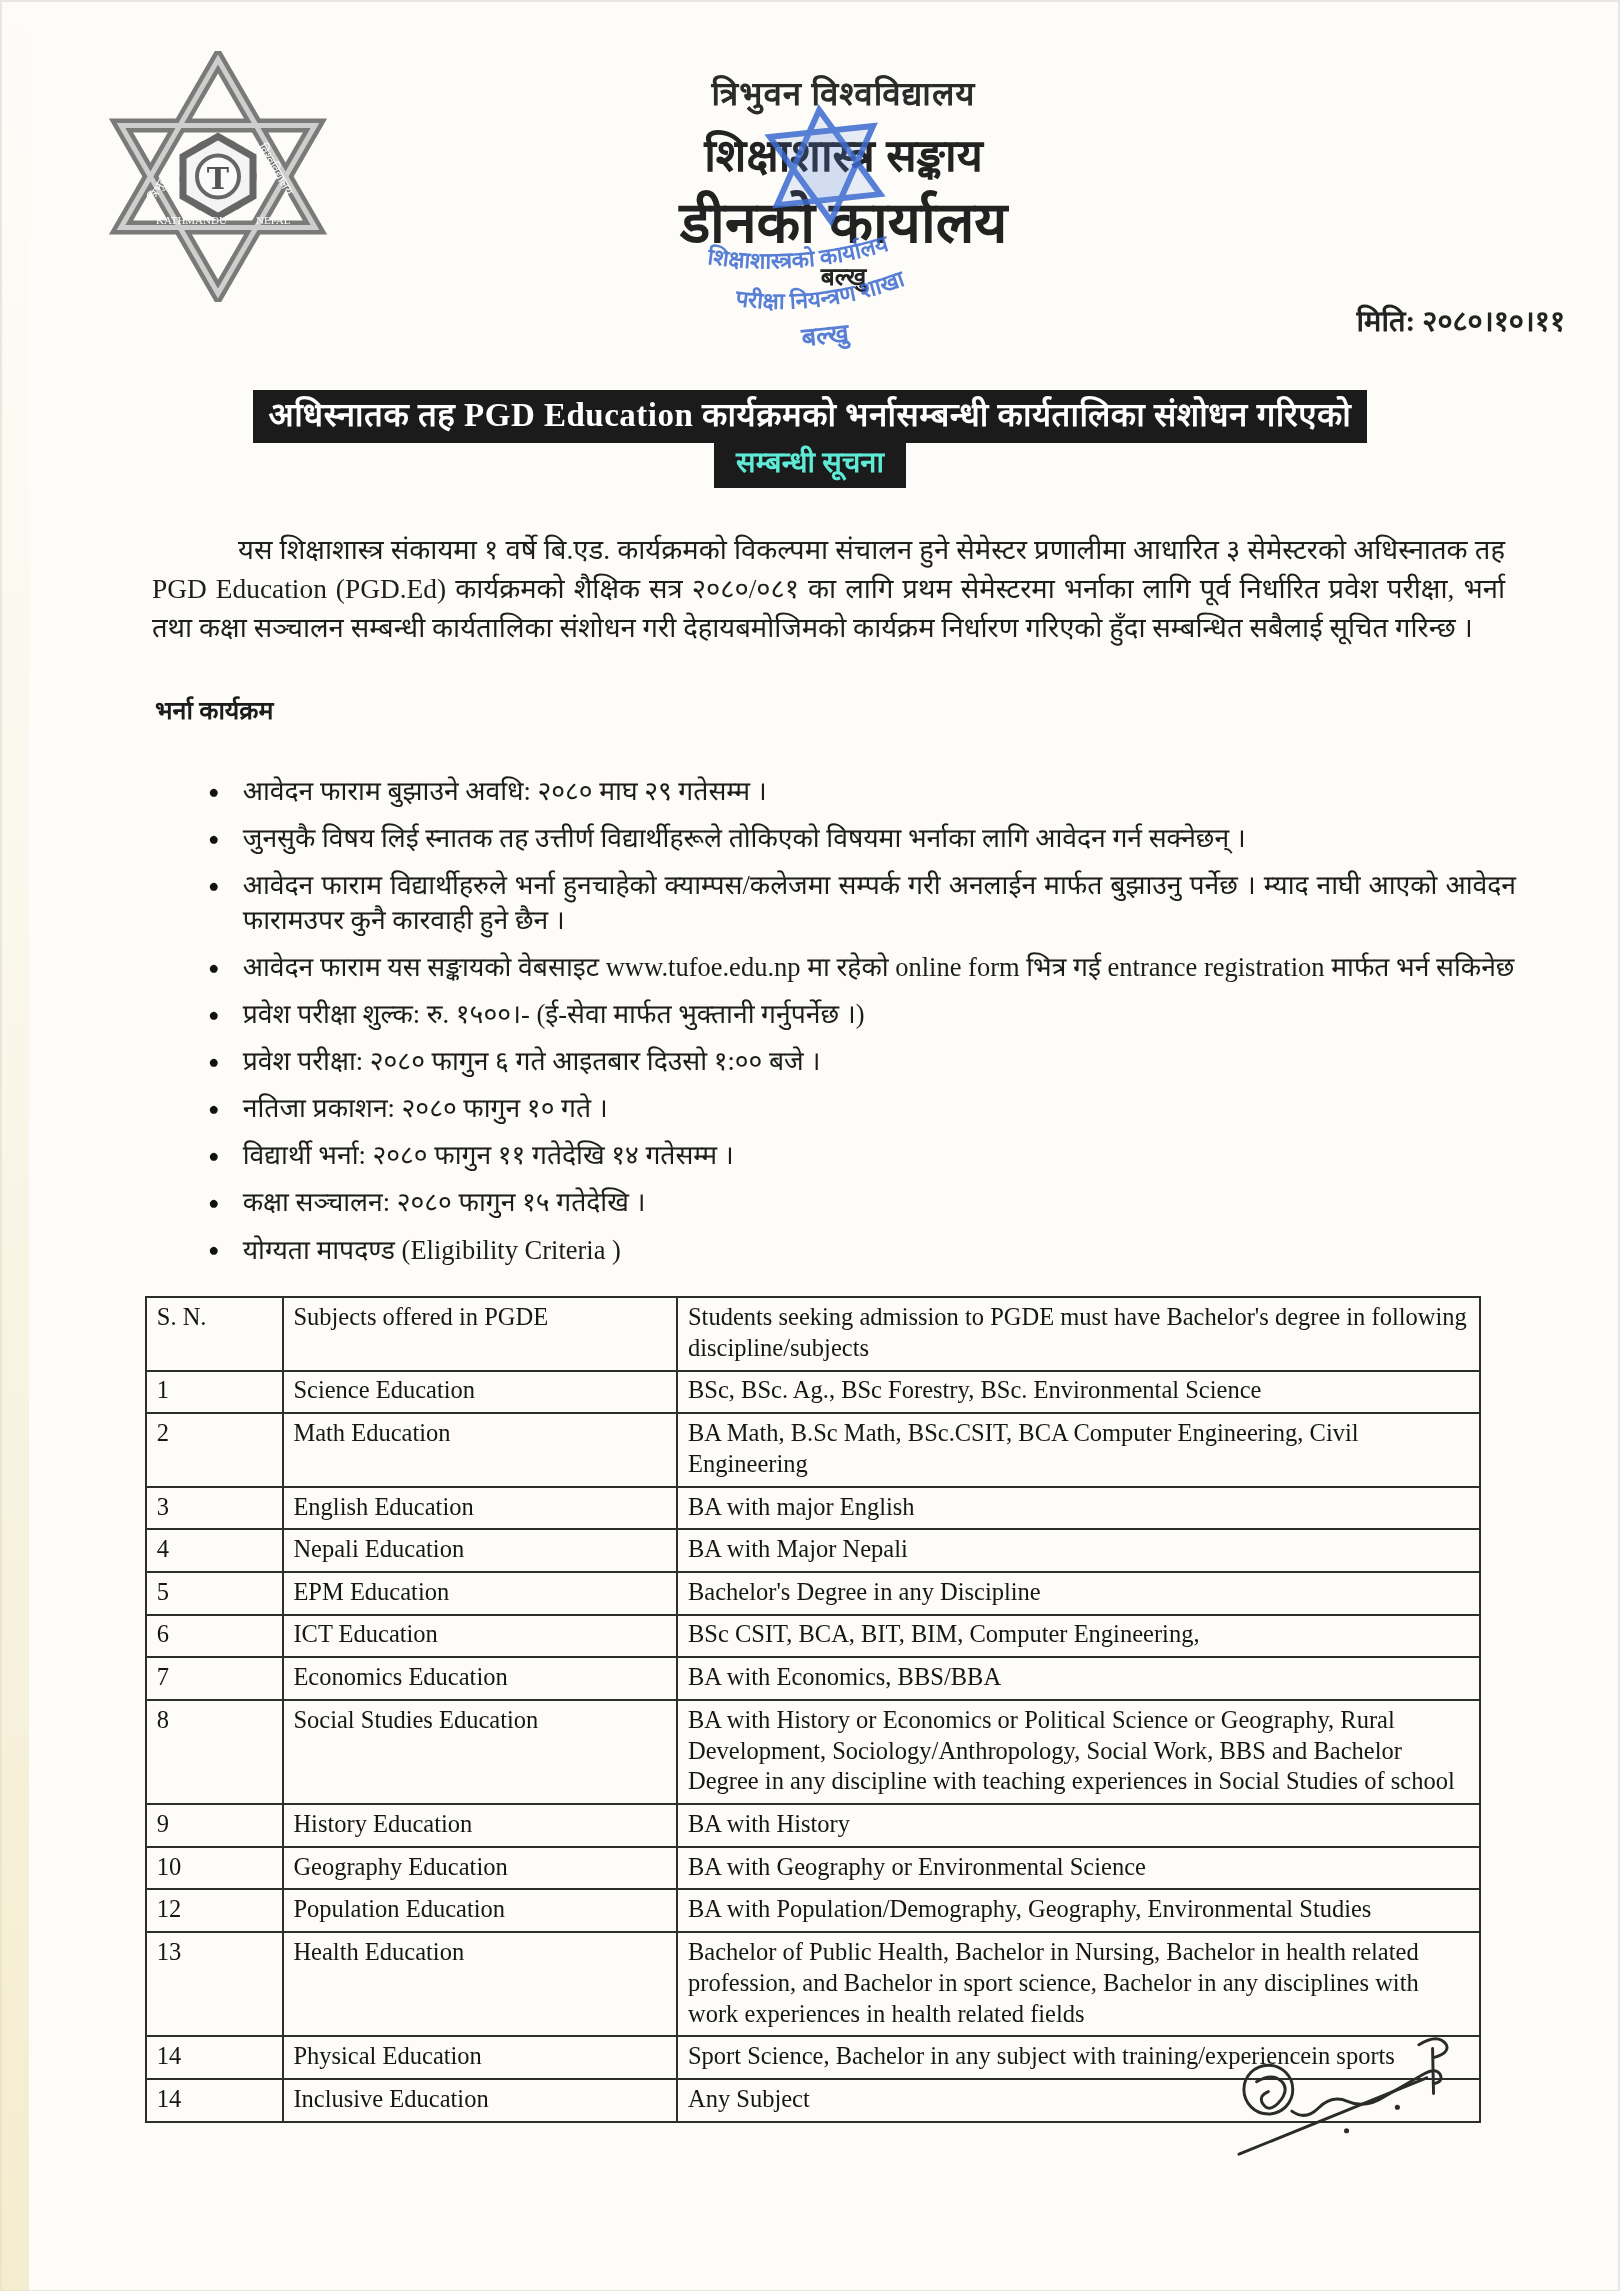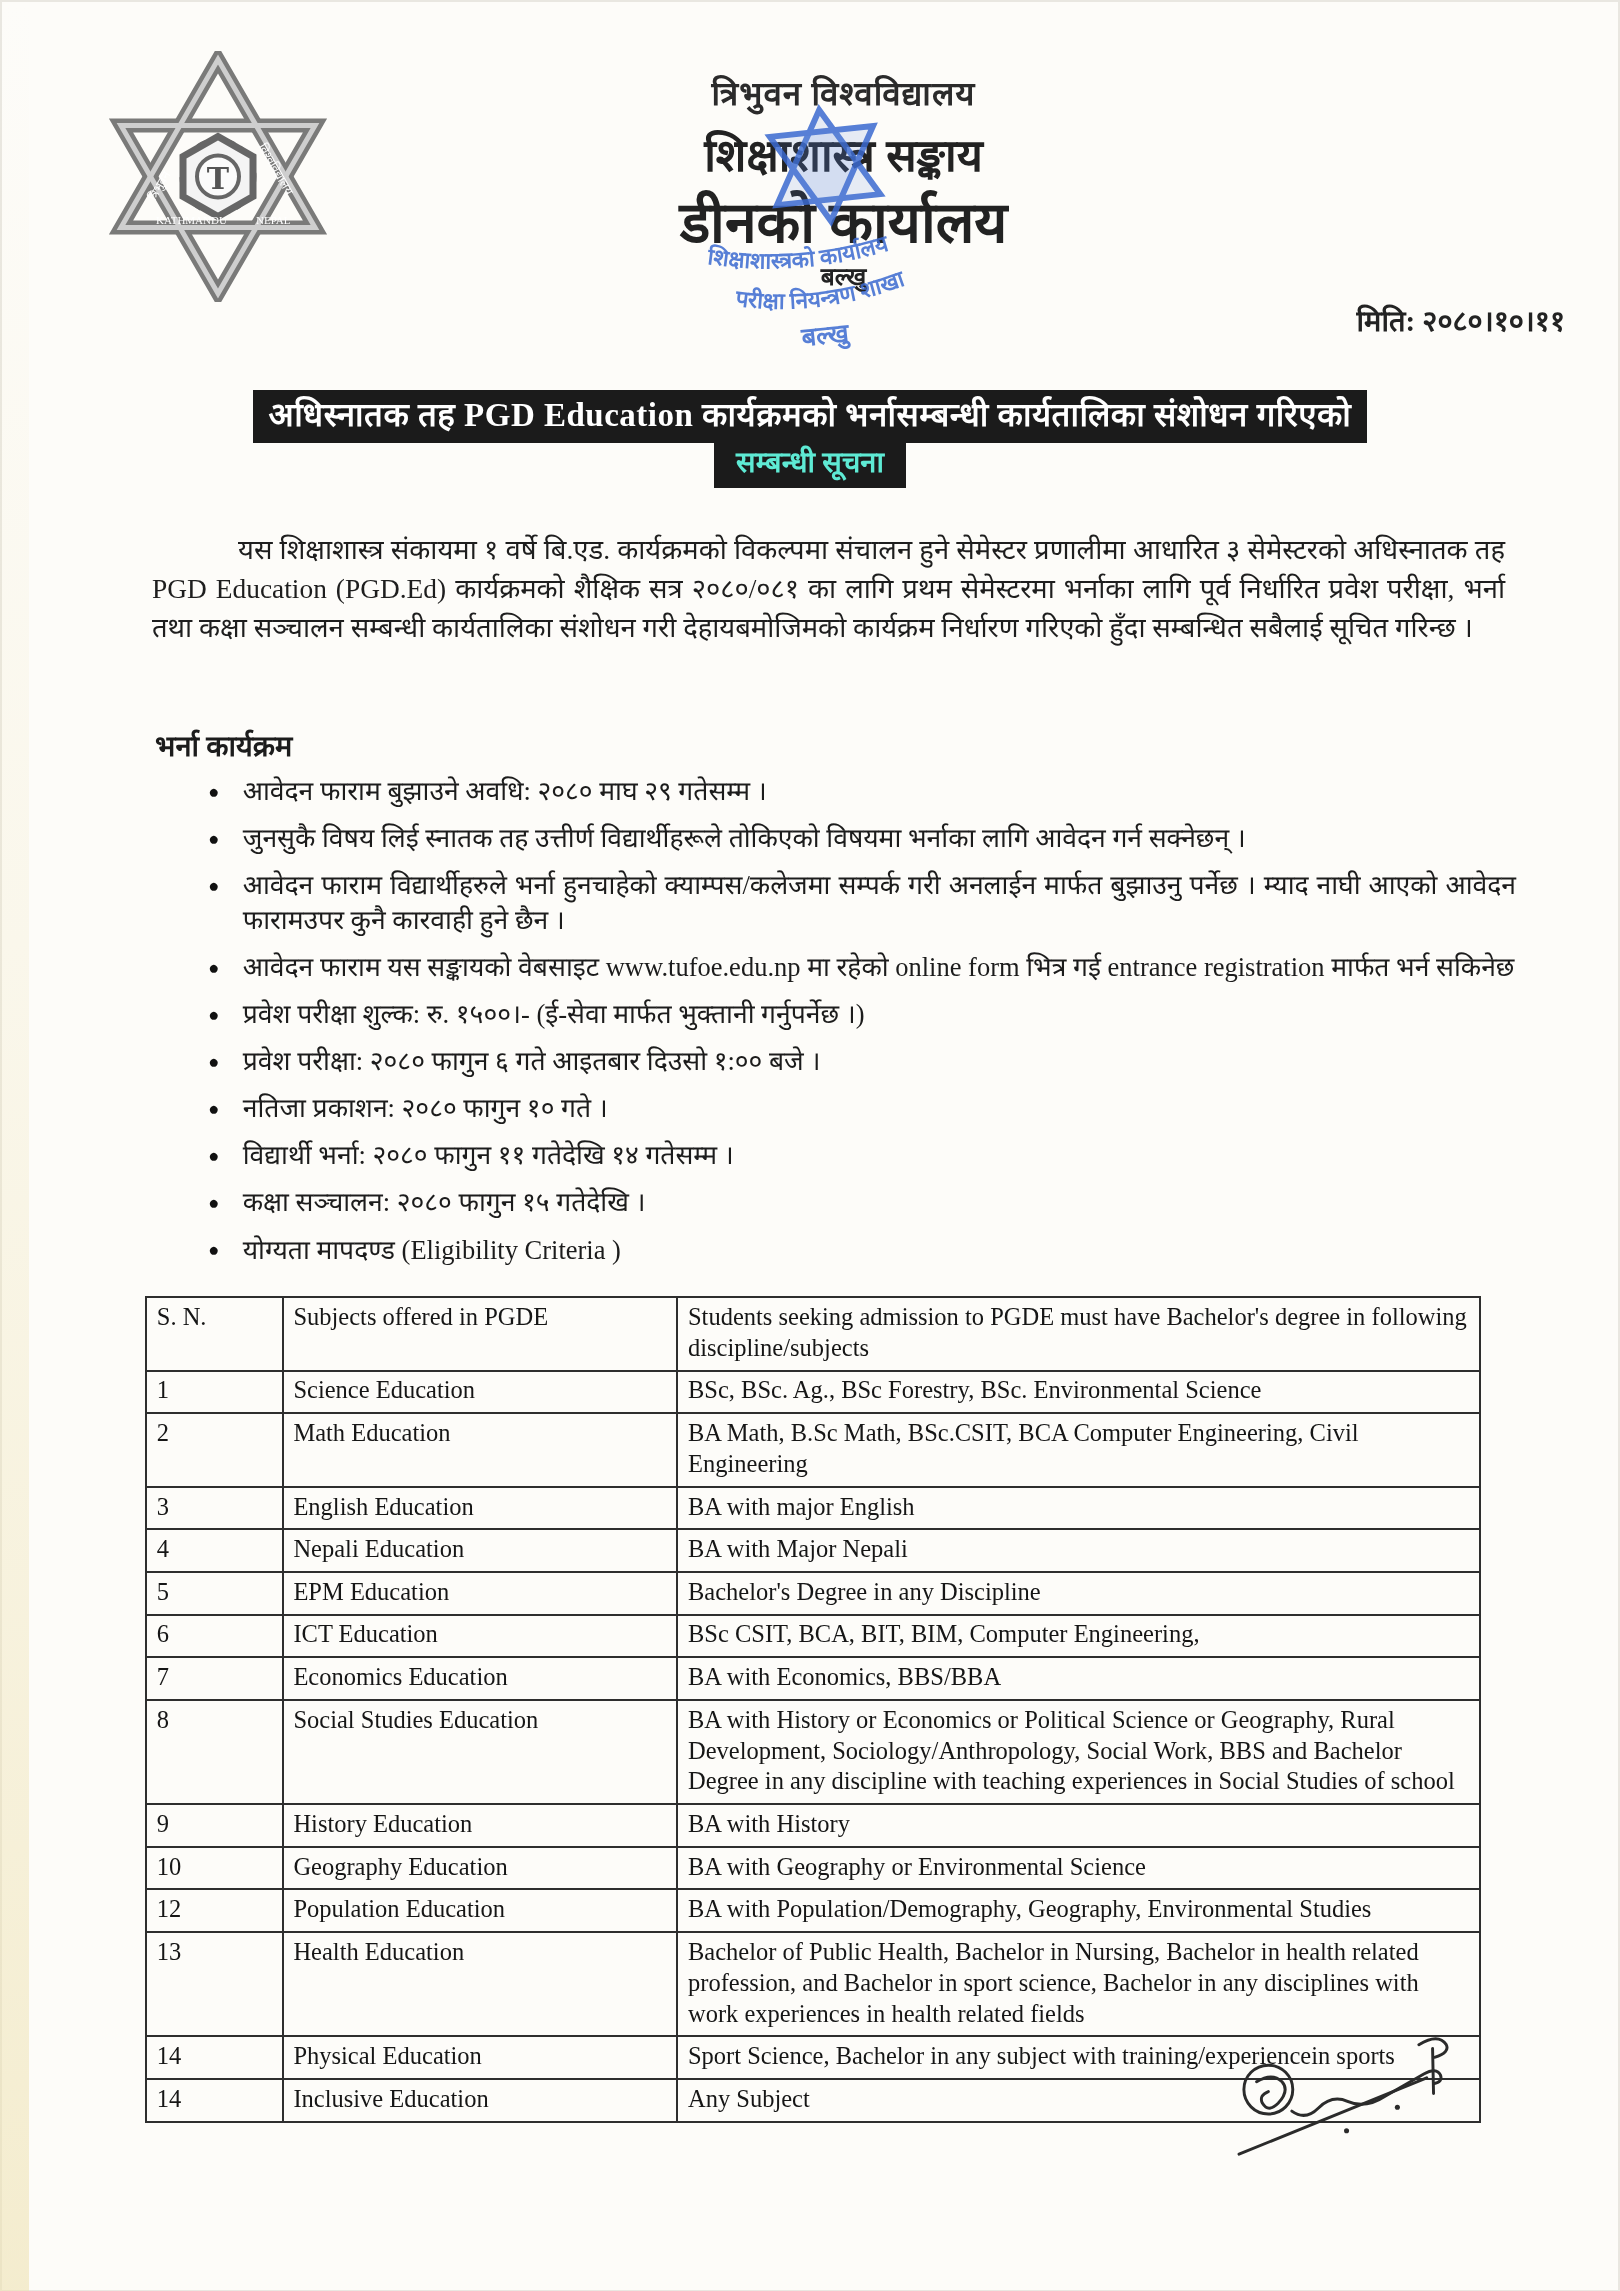--- a/index.html
+++ b/index.html
@@ -30,21 +30,21 @@
   
   .title-wrap{position:absolute;left:0;top:390px;width:100%;text-align:center;line-height:1;}
   .title-band{display:inline-block;background:#1b1b1b;color:#ffffff;
     font-size:33px;font-weight:700;padding:8.8px 15.7px 10.8px;letter-spacing:0.5px;}
   .title-band2{display:block;margin:-1px auto 0;width:fit-content;background:#1b1b1b;color:#5eead4;
     font-size:29px;font-weight:700;padding:6.9px 21.6px 10.8px;}
   
   .intro{position:absolute;left:152px;top:531px;width:1353px;
     font-size:27.4px;line-height:1.42;text-align:justify;text-indent:86px;color:#1e1e1e;}
   
-  .section-heading{position:absolute;left:155px;top:725px;font-size:29px;font-weight:700;}
+  .section-heading{position:absolute;left:155px;top:692px;font-size:25px;font-weight:700;}
   .bullets{position:absolute;left:208px;top:774px;width:1308px;margin:0;padding:0;list-style:none;}
   .bullets li{display:flex;align-items:flex-start;margin:0 0 12.7px 0;font-size:26.5px;line-height:1.3;}
   .bullets .dot{flex:0 0 auto;font-size:18.6px;line-height:1;margin:8.8px 23.5px 0 0;color:#111;}
   .bullets .btxt{flex:1 1 auto;text-align:justify;}
   
   .elig-table{position:absolute;left:145px;top:1296px;width:1336px;
     border-collapse:collapse;font-size:24.5px;line-height:1.26;color:#161616;
     font-family:"Liberation Serif","DejaVu Serif",serif;}
   .elig-table td,.elig-table th{border:2px solid #2e2e2e;padding:3.9px 9.8px 5.9px;vertical-align:top;
     font-weight:400;text-align:left;}

